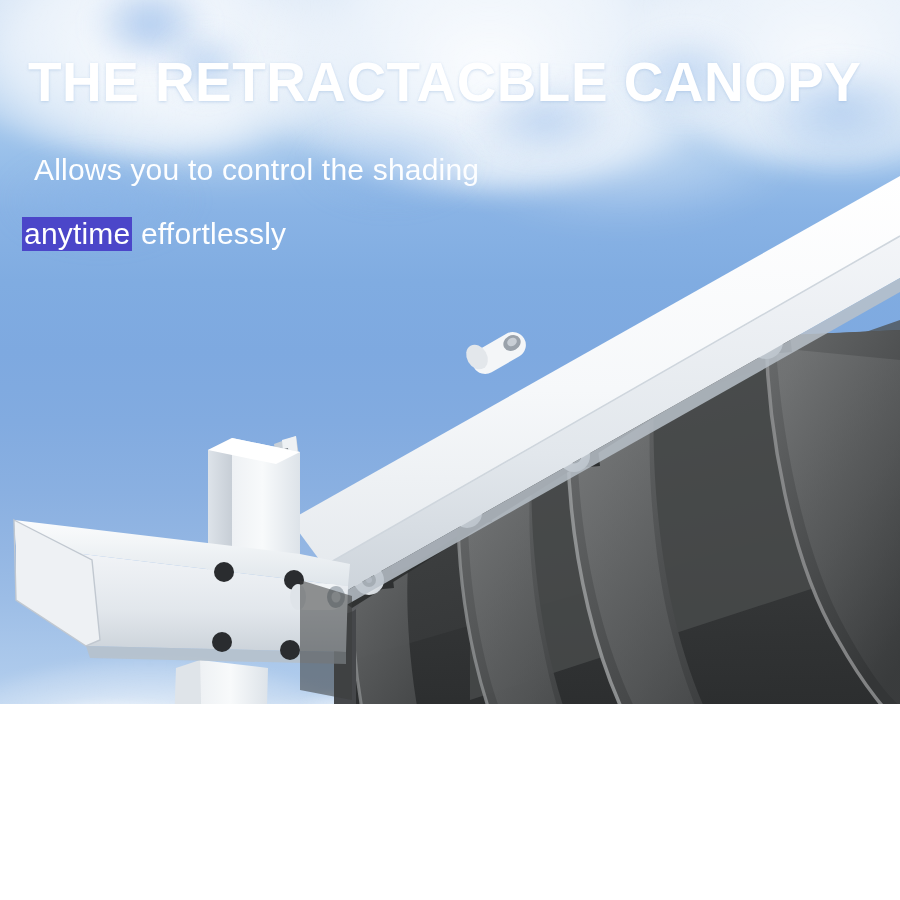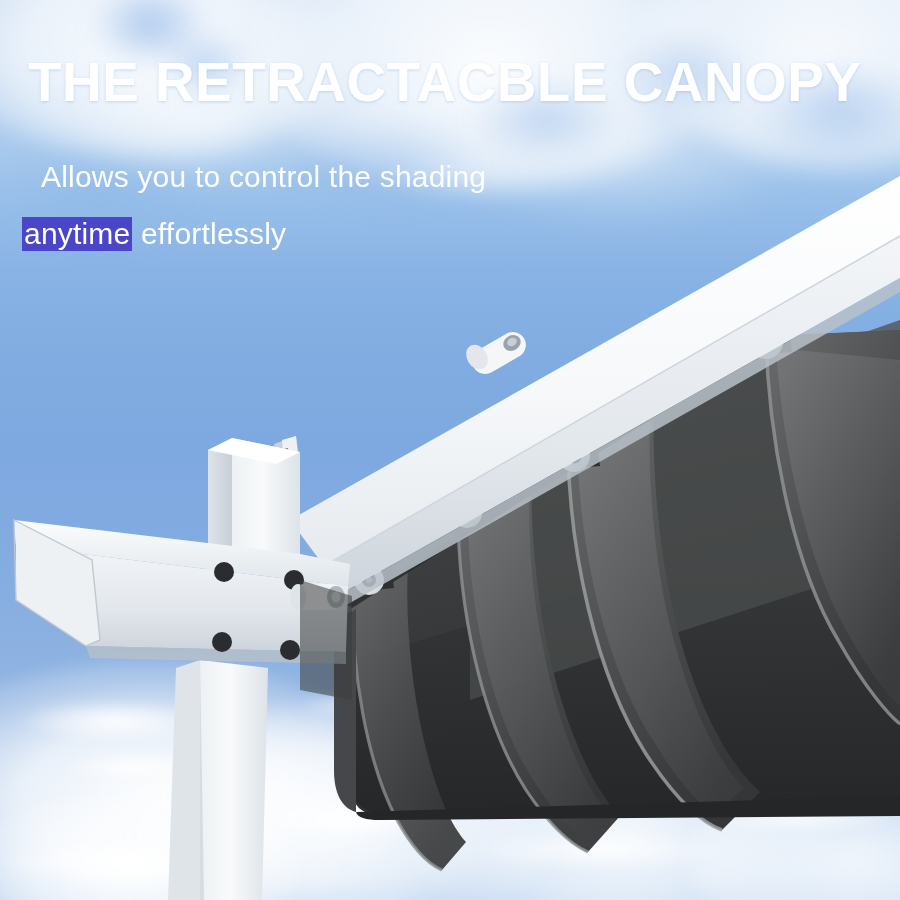--- a/index.html
+++ b/index.html
@@ -8,21 +8,21 @@
     padding: 0;
     background: #ffffff;
   }
   body {
     font-family: "Liberation Sans", sans-serif;
   }
 
   #stage {
     position: relative;
     width: 900px;
-    height: 900px;
+    height: 704px;
     overflow: hidden;
     background: #737373;
   }
 
   
   .sky-base {
     position: absolute;
     inset: 0;
     background: linear-gradient(to bottom,
         #cfe0f4 0%,
@@ -157,21 +157,21 @@
     color: #ffffff;
     white-space: nowrap;
     transform: scaleX(0.98);
     transform-origin: left center;
     text-shadow: 0 1px 3px rgba(120,160,210,0.35);
   }
   .sub1 {
     position: absolute;
     left: 26px;
     top: 144px;
-    margin: 15px;
+    margin: 8px;
     font-size: 30px;
     font-weight: 400;
     line-height: 1.2;
     color: #fdfeff;
     letter-spacing: 0.2px;
     white-space: nowrap;
   }
   .sub2 {
     position: absolute;
     left: 22px;

